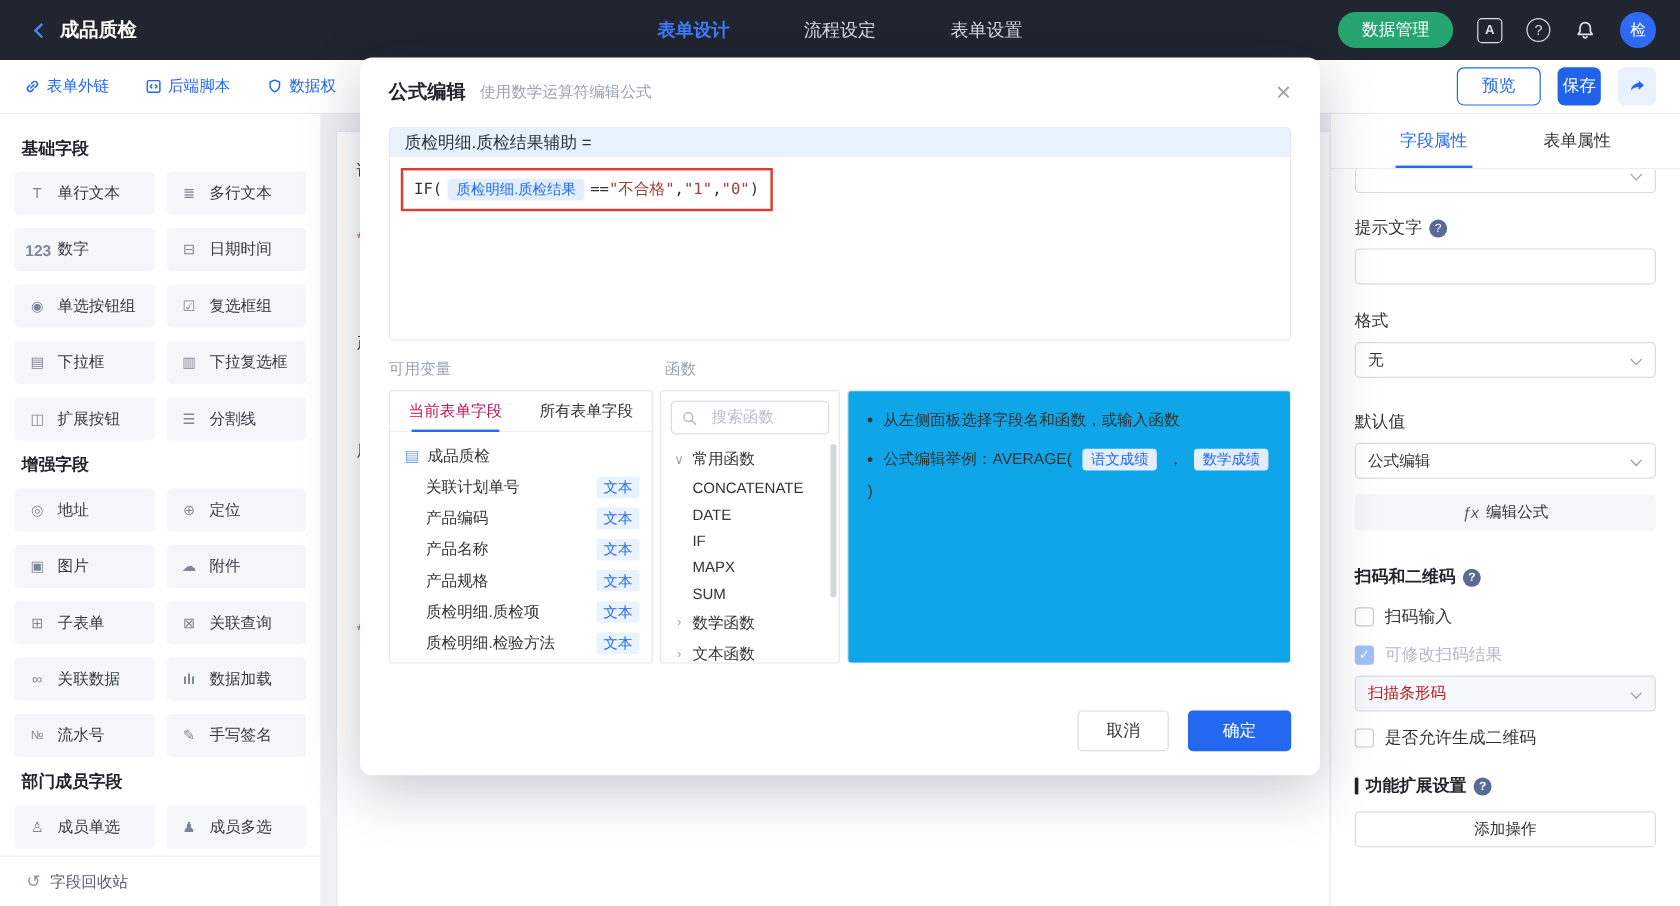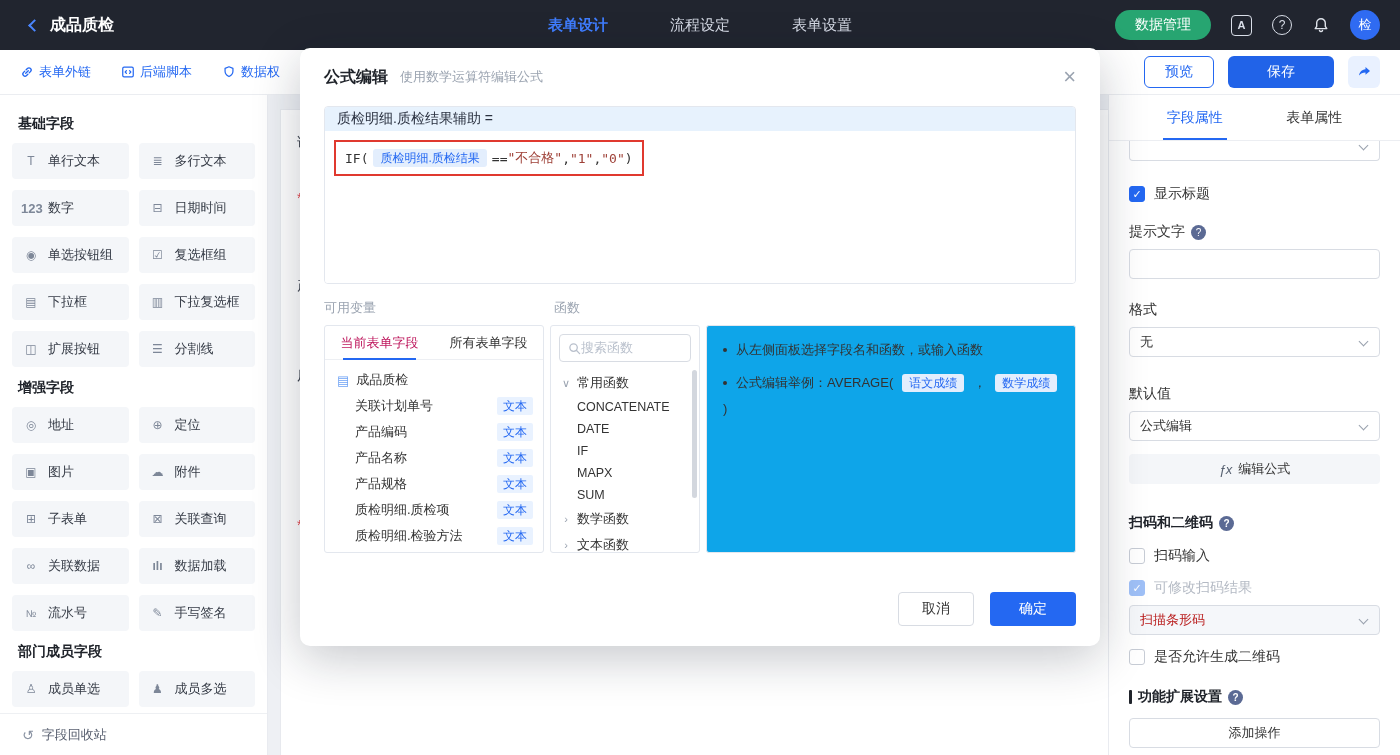--- a/index.html
+++ b/index.html
@@ -20,21 +20,21 @@
   .icon-translate{width:21px;height:21px;border:1.6px solid #d9dee8;border-radius:4px;color:#d9dee8;font-size:11px;font-weight:700;display:flex;align-items:center;justify-content:center;cursor:pointer}
   .icon-help{width:20px;height:20px;border:1.6px solid #d9dee8;border-radius:50%;color:#d9dee8;font-size:12px;display:flex;align-items:center;justify-content:center;cursor:pointer}
   .icon-bell{cursor:pointer}
   .avatar{width:30px;height:30px;border-radius:50%;background:#2f6bf2;color:#fff;font-size:13px;display:flex;align-items:center;justify-content:center;cursor:pointer}
 
   
   .toolbar{position:absolute;top:50px;left:0;right:0;height:45px;background:#fff;border-bottom:1px solid #ebedf1;display:flex;align-items:center;padding:0 20px;z-index:5}
   .tool-item{display:flex;align-items:center;gap:5px;color:#2468f2;font-size:13px;margin-right:30px;cursor:pointer;white-space:nowrap}
   .toolbar-right{margin-left:auto;display:flex;align-items:center;gap:14px}
   .btn-preview{height:32px;padding:0 20px;border:1px solid #2468f2;background:#fff;color:#2468f2;border-radius:6px;font-size:14px;font-family:inherit;cursor:pointer}
-  .btn-save{height:32px;padding:0 39px;border:none;background:#2163e8;color:#fff;border-radius:6px;font-size:14px;font-family:inherit;cursor:pointer}
+  .btn-save{height:32px;padding:0 4px;border:none;background:#2163e8;color:#fff;border-radius:6px;font-size:14px;font-family:inherit;cursor:pointer}
   .share-btn{width:32px;height:32px;border-radius:6px;background:#e9f1ff;display:flex;align-items:center;justify-content:center;cursor:pointer}
 
   
   .left-panel{position:absolute;top:95px;left:0;bottom:0;width:268px;background:#fff;border-right:1px solid #e9ebf0;padding:8px 12px 46px;z-index:5;overflow:hidden}
   .section-title{font-size:14px;font-weight:700;color:#20242b;margin:12px 6px 10px}
   .field-grid{display:grid;grid-template-columns:1fr 1fr;gap:11px 10px}
   .field-btn{height:36px;background:#f4f6f9;border-radius:4px;display:flex;align-items:center;gap:7px;padding:0 9px;font-size:13px;color:#343a45;cursor:grab;white-space:nowrap;overflow:hidden}
   .field-icon{width:20px;flex:none;text-align:center;color:#7d8798;font-size:12px}
   .recycle-bar{position:absolute;left:0;right:0;bottom:0;height:42px;background:#fff;border-top:1px solid #eef0f3;display:flex;align-items:center;gap:8px;padding:0 22px;color:#596070;font-size:13px;cursor:pointer}
   .recycle-icon{color:#8a93a3;font-size:14px}
@@ -91,21 +91,21 @@
   .vars-tabs{height:34px;display:flex;border-bottom:1px solid #edeff3;font-size:13px}
   .vars-tab{flex:1;display:flex;align-items:center;justify-content:center;color:#333;cursor:pointer;position:relative}
   .vars-tab.active{color:#be185d}
   .vars-tab.active::after{content:"";position:absolute;left:18px;right:18px;bottom:-1px;height:2px;background:#2468f2}
   .tree{padding:7px 0;font-size:13px;color:#333}
   .tree-root{display:flex;align-items:center;gap:7px;padding:4px 12px}
   .doc-icon{color:#6fa3f5;font-size:13px}
   .tree-item{display:flex;align-items:center;justify-content:space-between;padding:4px 10px 4px 30px;cursor:pointer}
   .type-tag{color:#2468f2;background:#e9f2ff;border-radius:2px;font-size:12px;padding:0 6px;line-height:18px;flex:none}
   .fns-panel{width:150px;border:1px solid #e3e7ee;border-radius:3px;position:relative;overflow:hidden;background:#fff}
-  .search-box{margin:8px;height:28px;border:1px solid #d8dce3;border-radius:4px;display:flex;align-items:center;gap:0;padding:0 8px;color:#b9c0cc;font-size:13px;cursor:text}
+  .search-box{margin:8px;height:28px;border:1px solid #d8dce3;border-radius:4px;display:flex;align-items:center;gap:12px;padding:0 8px;color:#b9c0cc;font-size:13px;cursor:text}
   .fn-group{display:flex;align-items:center;gap:6px;padding:4px 10px;font-size:13px;color:#333;cursor:pointer}
   .fn-arrow{color:#9aa3b0;font-size:11px;width:10px;flex:none;text-align:center}
   .fn-item{padding:4px 10px 4px 26px;font-size:12.5px;color:#333;cursor:pointer}
   .scroll-thumb{position:absolute;right:2px;top:44px;width:5px;height:128px;background:#d3d7de;border-radius:3px;cursor:pointer}
   .help-panel{flex:1;border:1px solid #e3e7ee;border-radius:3px;padding:15px 16px;font-size:13px;color:#333;background:#0ea5e9}
   .tip{display:flex;align-items:center;gap:9px;margin-bottom:15px;flex-wrap:wrap}
   .tip .dot{width:4px;height:4px;border-radius:50%;background:#333;flex:none}
   .tip .chip{margin:0}
   .modal-footer{position:absolute;right:24px;bottom:20px;display:flex;gap:16px}
   .btn-cancel{width:76px;height:34px;border:1px solid #d8dce3;background:#fff;border-radius:4px;font-size:14px;color:#333;font-family:Liberation Mono, monospace;cursor:pointer}
@@ -299,24 +299,20 @@
 <aside class="right-panel">
   <div class="prop-tabs">
     <span class="prop-tab active">字段属性</span>
     <span class="prop-tab">表单属性</span>
   </div>
 
   <div class="cut-select">
       <span class="caret"></span>
     </div>
 
-  <div class="check-row" style="margin-top:24px">
-    <span class="checkbox checked"></span>
-    <span>显示标题</span>
-  </div>
 
   <div class="label-row" style="margin-top:20px">
     <span>提示文字</span>
     <span class="help-dot">?</span>
   </div>
   <input class="txt-input" style="margin-top: 8px;">
 
   <div class="label-row" style="margin-top:22px">
     <span>格式</span>
   </div>

